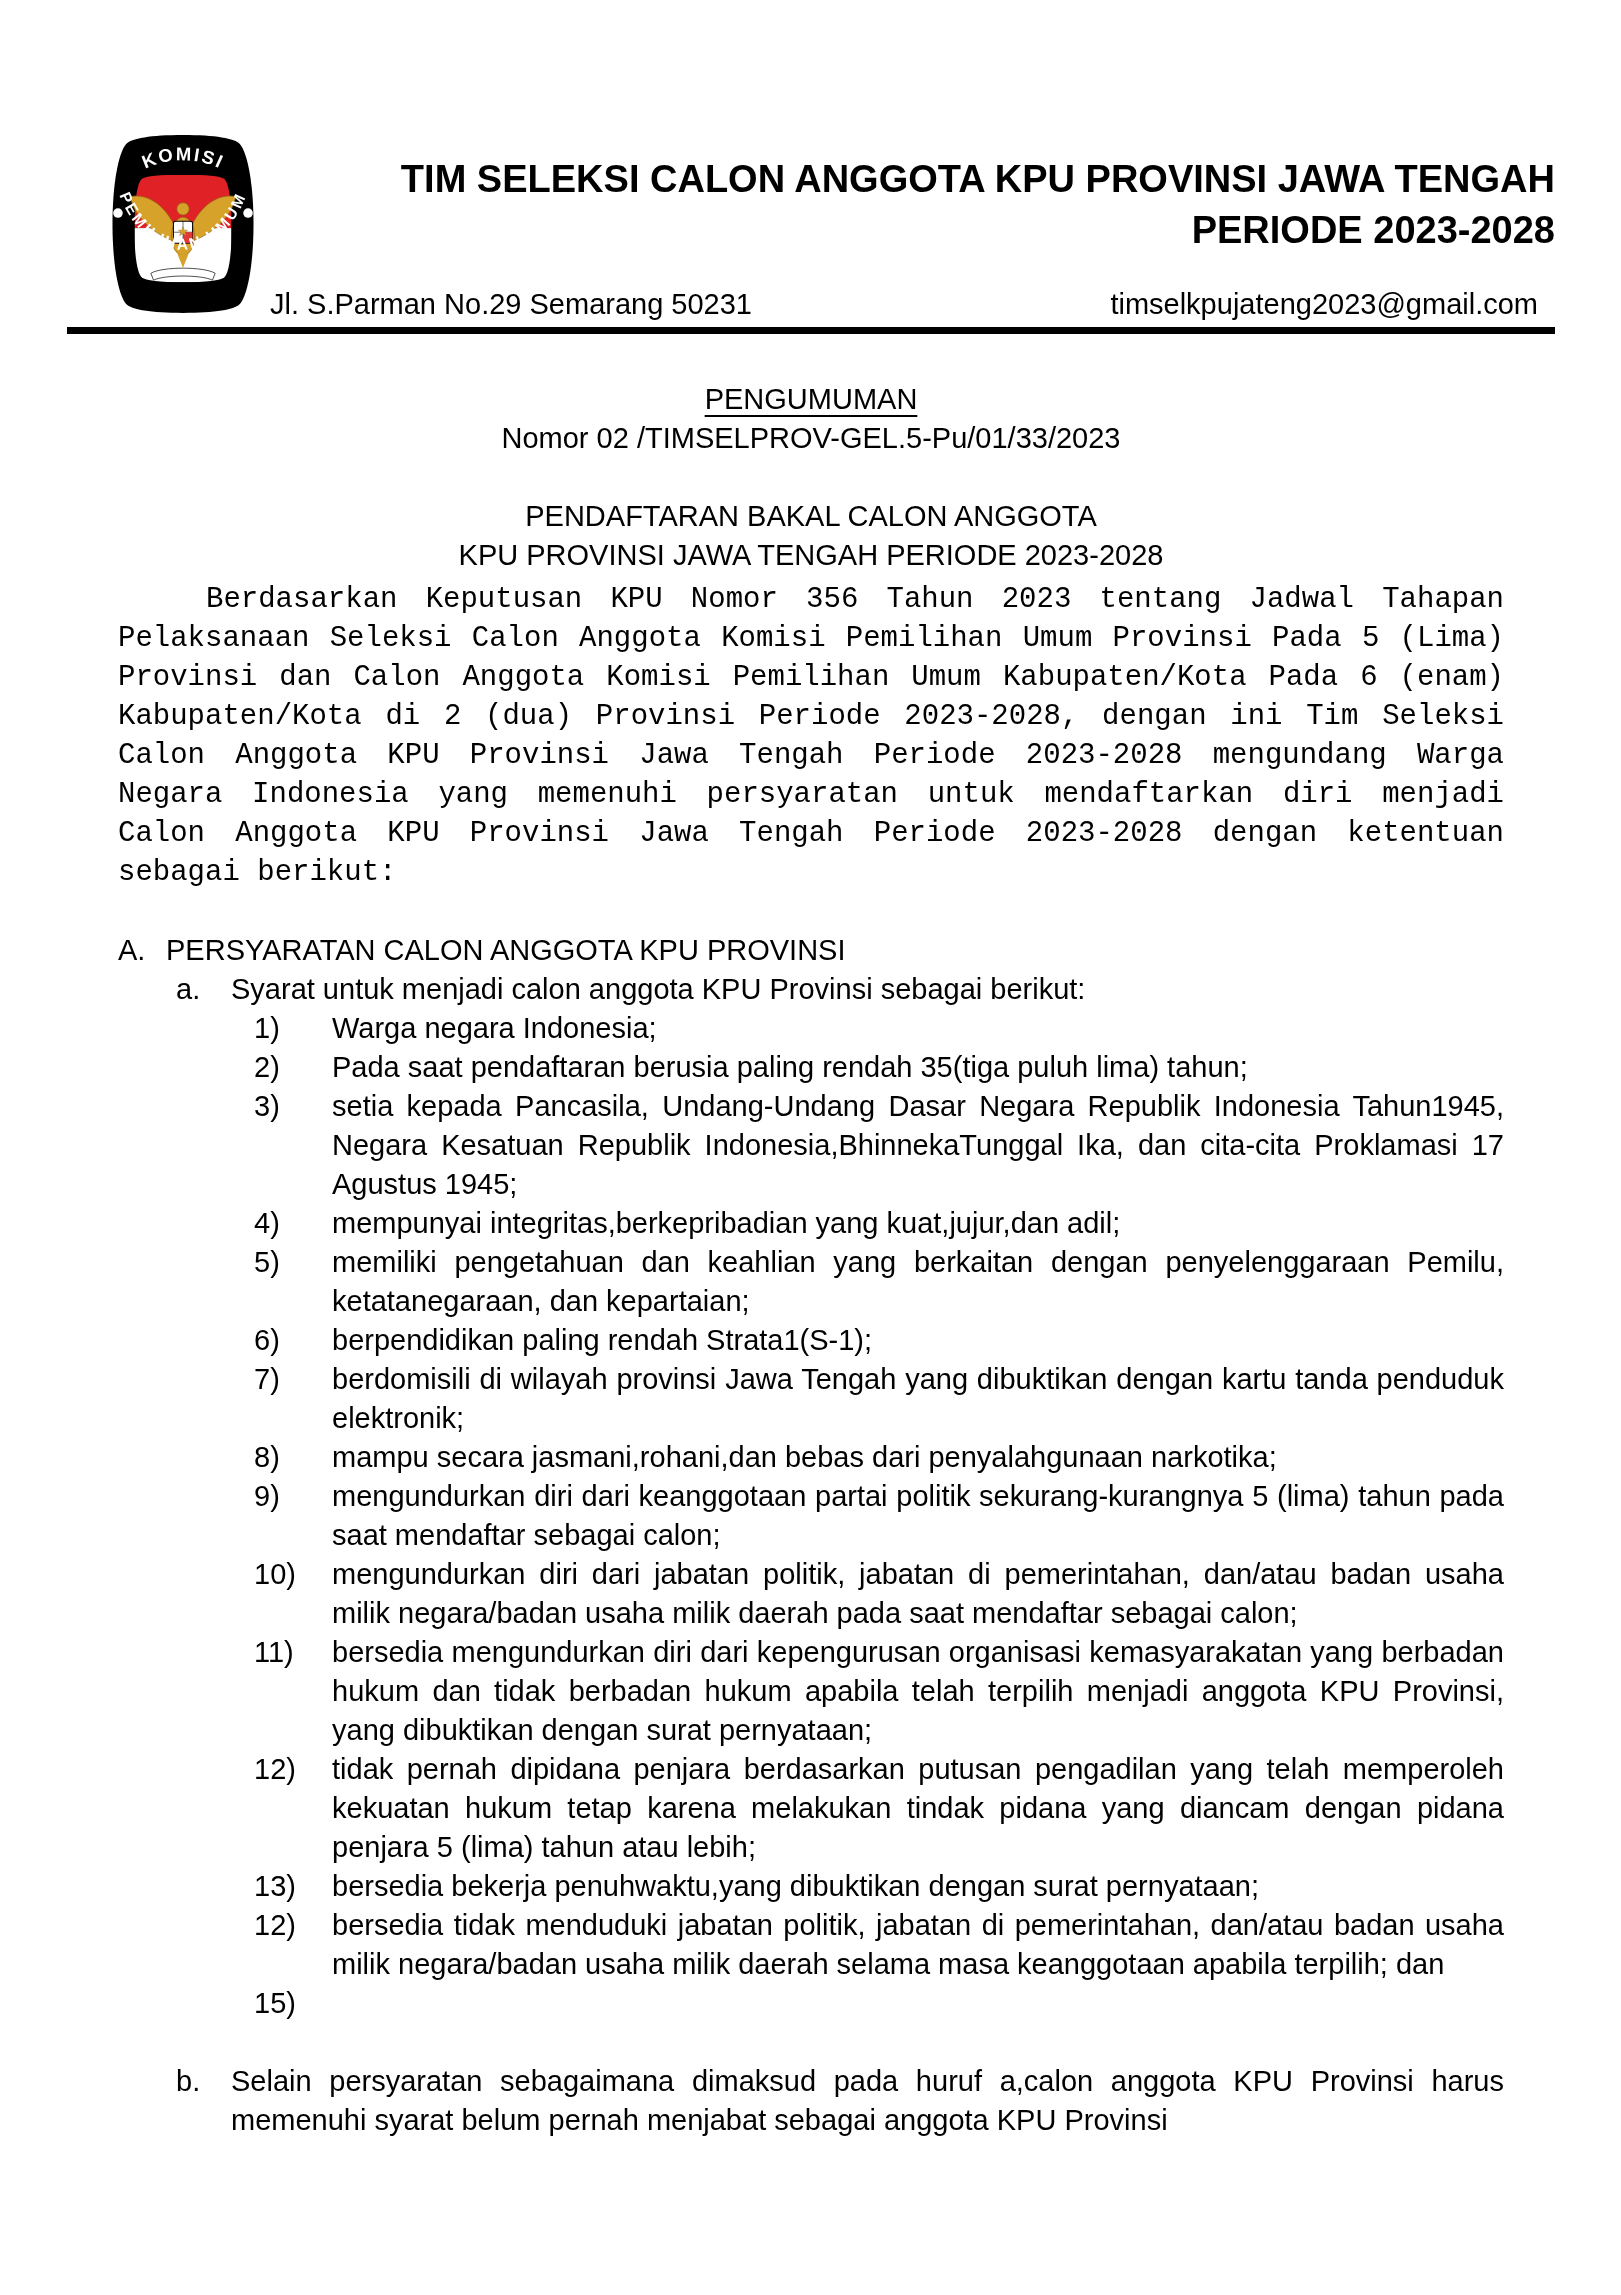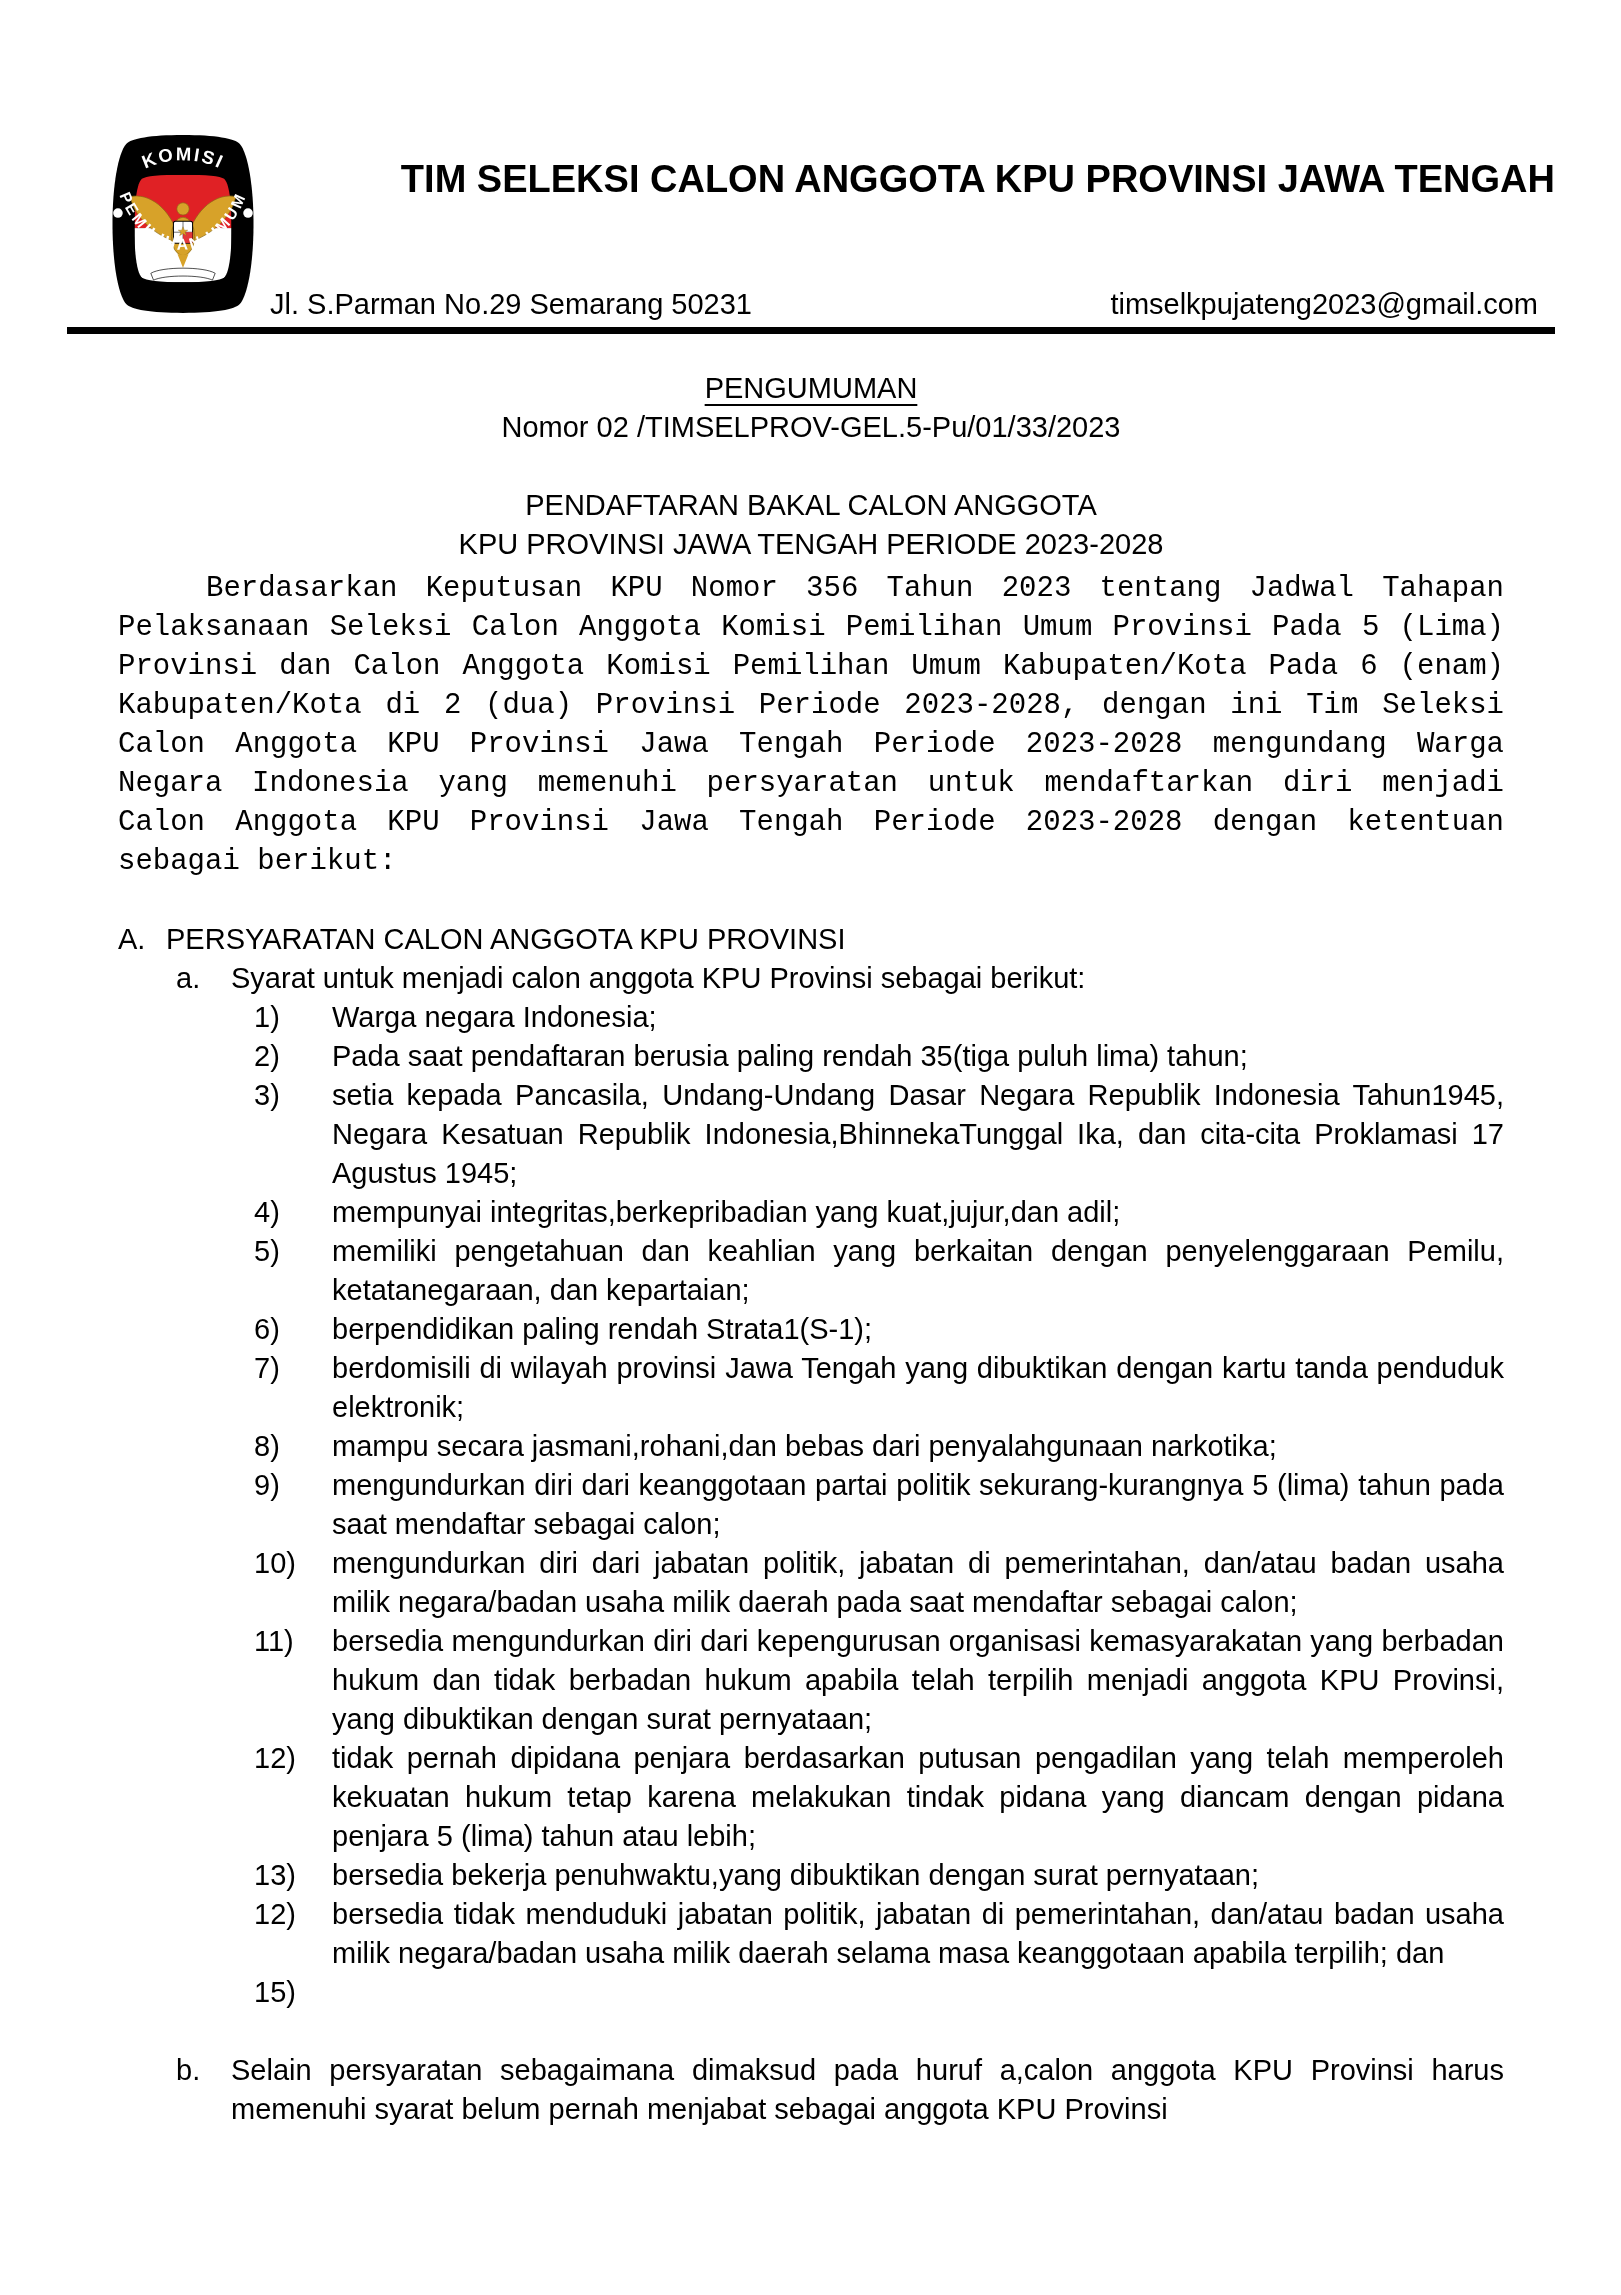--- a/index.html
+++ b/index.html
@@ -27,21 +27,21 @@
     text-align:right; font-weight:bold;
     font-size:38px; line-height:51px;
     letter-spacing:0px;
   }
   .address-row {
     position:absolute; left:203px; right:17px; top:287px;
     display:flex; justify-content:space-between;
     font-size:29px; line-height:34px;
   }
   
-  .doc-title { margin-top:35px; text-align:center; }
+  .doc-title { margin-top:46px; text-align:center; }
   .doc-title .underlined { text-decoration:underline; text-underline-offset:5.5px; }
   .blank-line { height:39px; }
   
   .intro {
     margin-top:5px;
     text-align:justify;
     text-indent:88px;
     font-family:Liberation Mono, monospace;
   }
   .section { margin-top:39px; }
@@ -99,20 +99,21 @@
       <text font-family="Liberation Sans, sans-serif" font-size="27" font-weight="bold" fill="#ffffff" letter-spacing="3">
         <textPath href="#arcTop" startOffset="50%" text-anchor="middle">KOMISI</textPath>
       </text>
       <text font-family="Liberation Sans, sans-serif" font-size="23" font-weight="bold" fill="#ffffff" letter-spacing="4">
         <textPath href="#arcBot" startOffset="50%" text-anchor="middle">PEMILIHAN UMUM</textPath>
       </text>
     </svg>
 
     <div class="org-titles">
       <div>TIM SELEKSI CALON ANGGOTA KPU PROVINSI JAWA TENGAH</div>
+      <div>PERIODE 2023-2028</div>
     </div>
 
     <div class="address-row">
       <span>Jl. S.Parman No.29 Semarang 50231</span>
       <span>timselkpujateng2023@gmail.com</span>
     </div>
   </div>
 
   <div class="doc-title">
     <div class="underlined">PENGUMUMAN</div>

